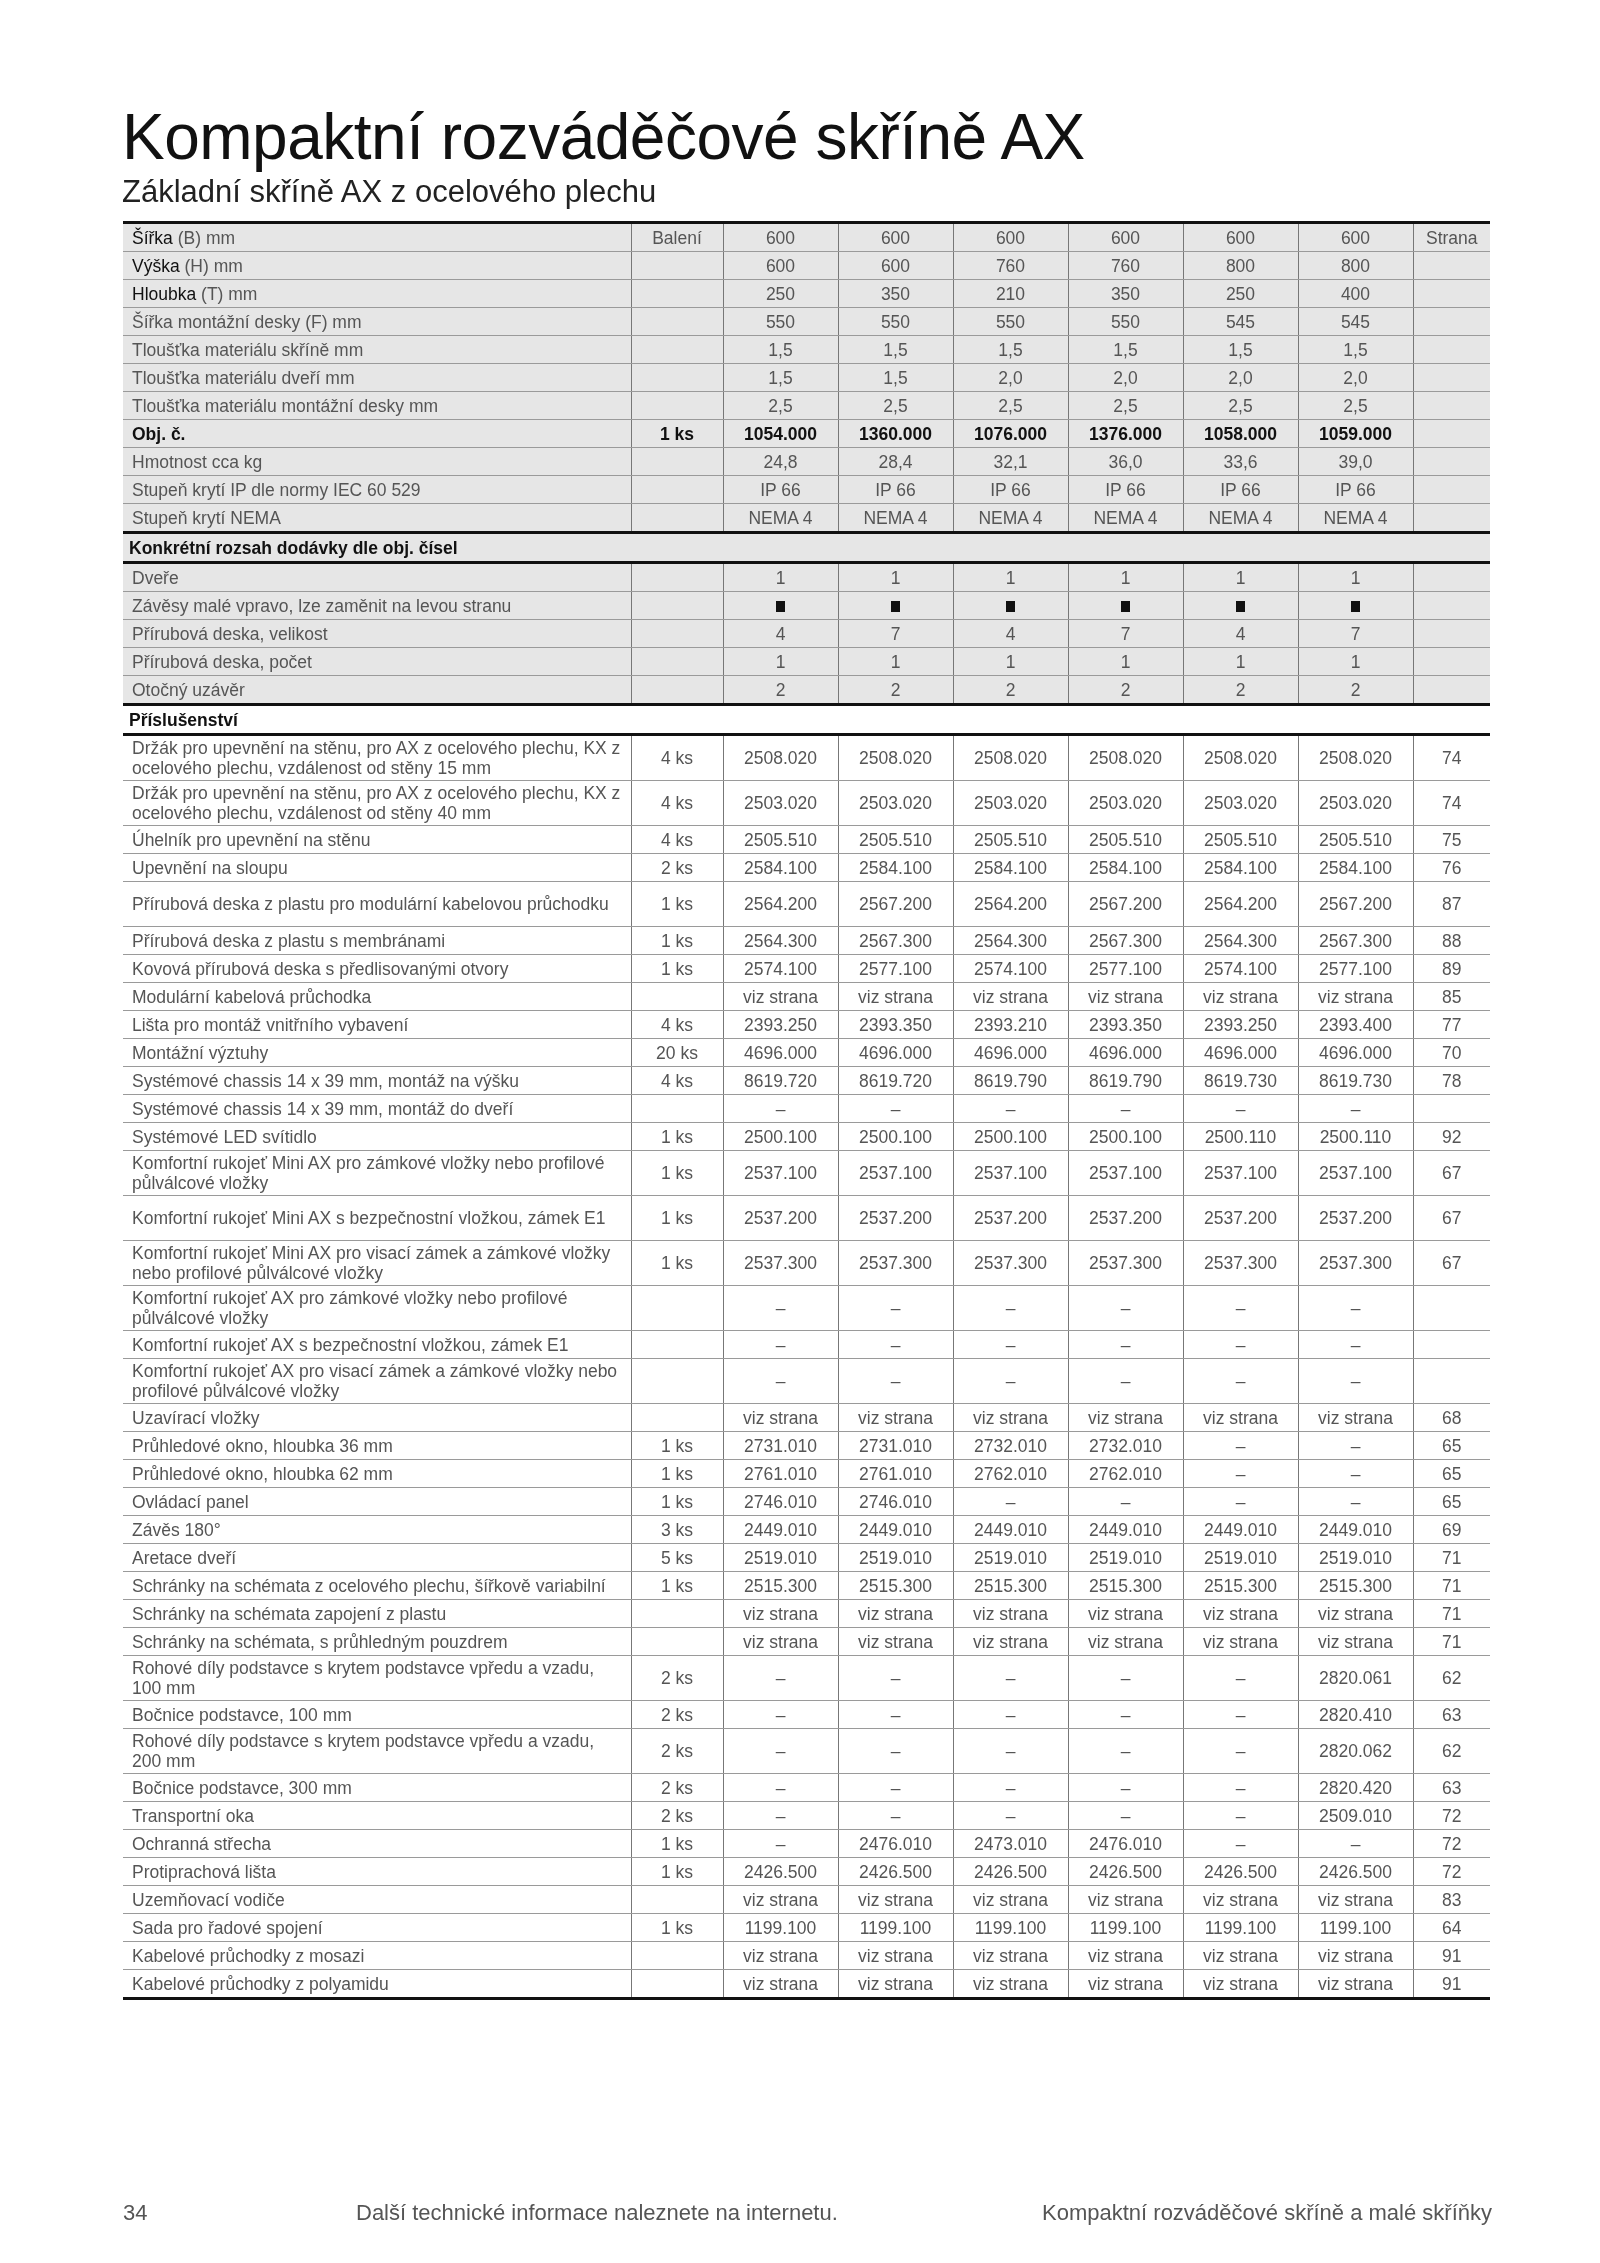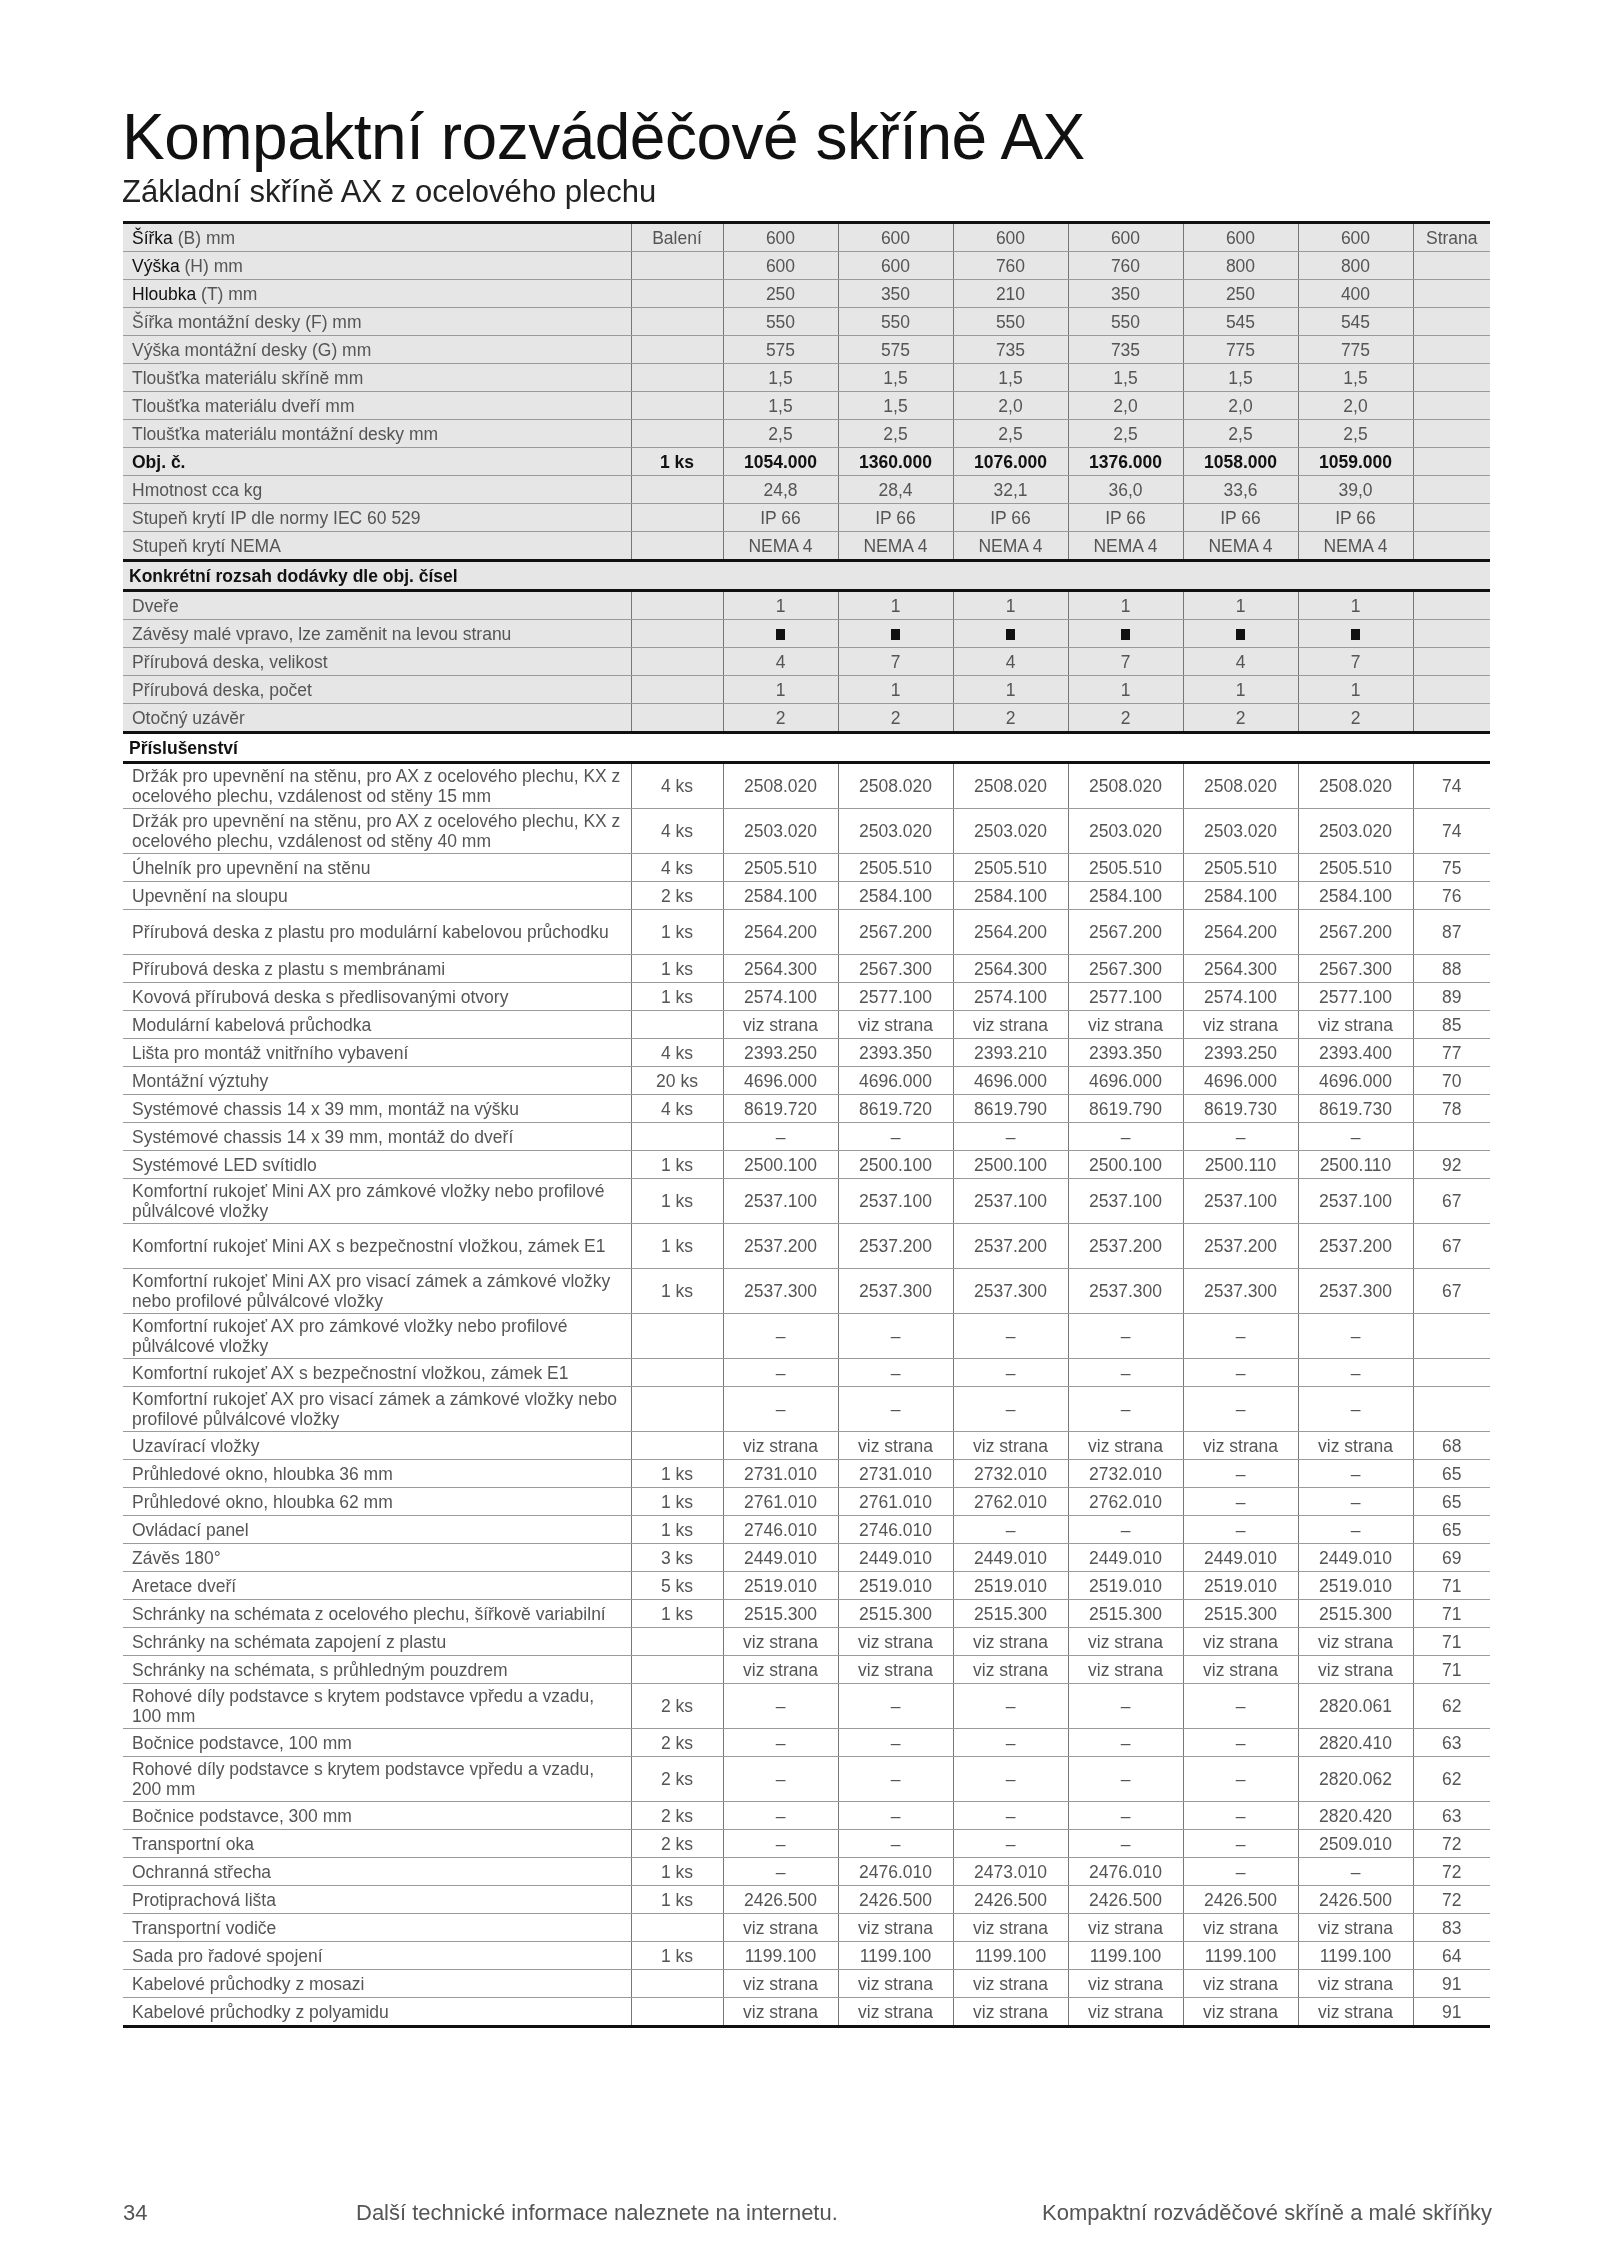--- a/index.html
+++ b/index.html
@@ -77,31 +77,20 @@
         <td></td>
         <td>550</td>
         <td>550</td>
         <td>550</td>
         <td>550</td>
         <td>545</td>
         <td>545</td>
         <td class="last"></td>
       </tr>
       <tr class="grey">
-        <td class="lbl"><span class="b"></span><span>Výška montážní desky (G) mm</span></td>
-        <td></td>
-        <td>575</td>
-        <td>575</td>
-        <td>735</td>
-        <td>735</td>
-        <td>775</td>
-        <td>775</td>
-        <td class="last"></td>
-      </tr>
-      <tr class="grey">
         <td class="lbl"><span class="b"></span><span>Tloušťka materiálu skříně mm</span></td>
         <td></td>
         <td>1,5</td>
         <td>1,5</td>
         <td>1,5</td>
         <td>1,5</td>
         <td>1,5</td>
         <td>1,5</td>
         <td class="last"></td>
       </tr>
@@ -611,21 +600,21 @@
         <td>1 ks</td>
         <td>2426.500</td>
         <td>2426.500</td>
         <td>2426.500</td>
         <td>2426.500</td>
         <td>2426.500</td>
         <td>2426.500</td>
         <td class="last">72</td>
       </tr>
       <tr class="">
-        <td class="lbl">Transportní vodiče</td>
+        <td class="lbl">Uzemňovací vodiče</td>
         <td></td>
         <td>viz strana</td>
         <td>viz strana</td>
         <td>viz strana</td>
         <td>viz strana</td>
         <td>viz strana</td>
         <td>viz strana</td>
         <td class="last">83</td>
       </tr>
       <tr class="">

